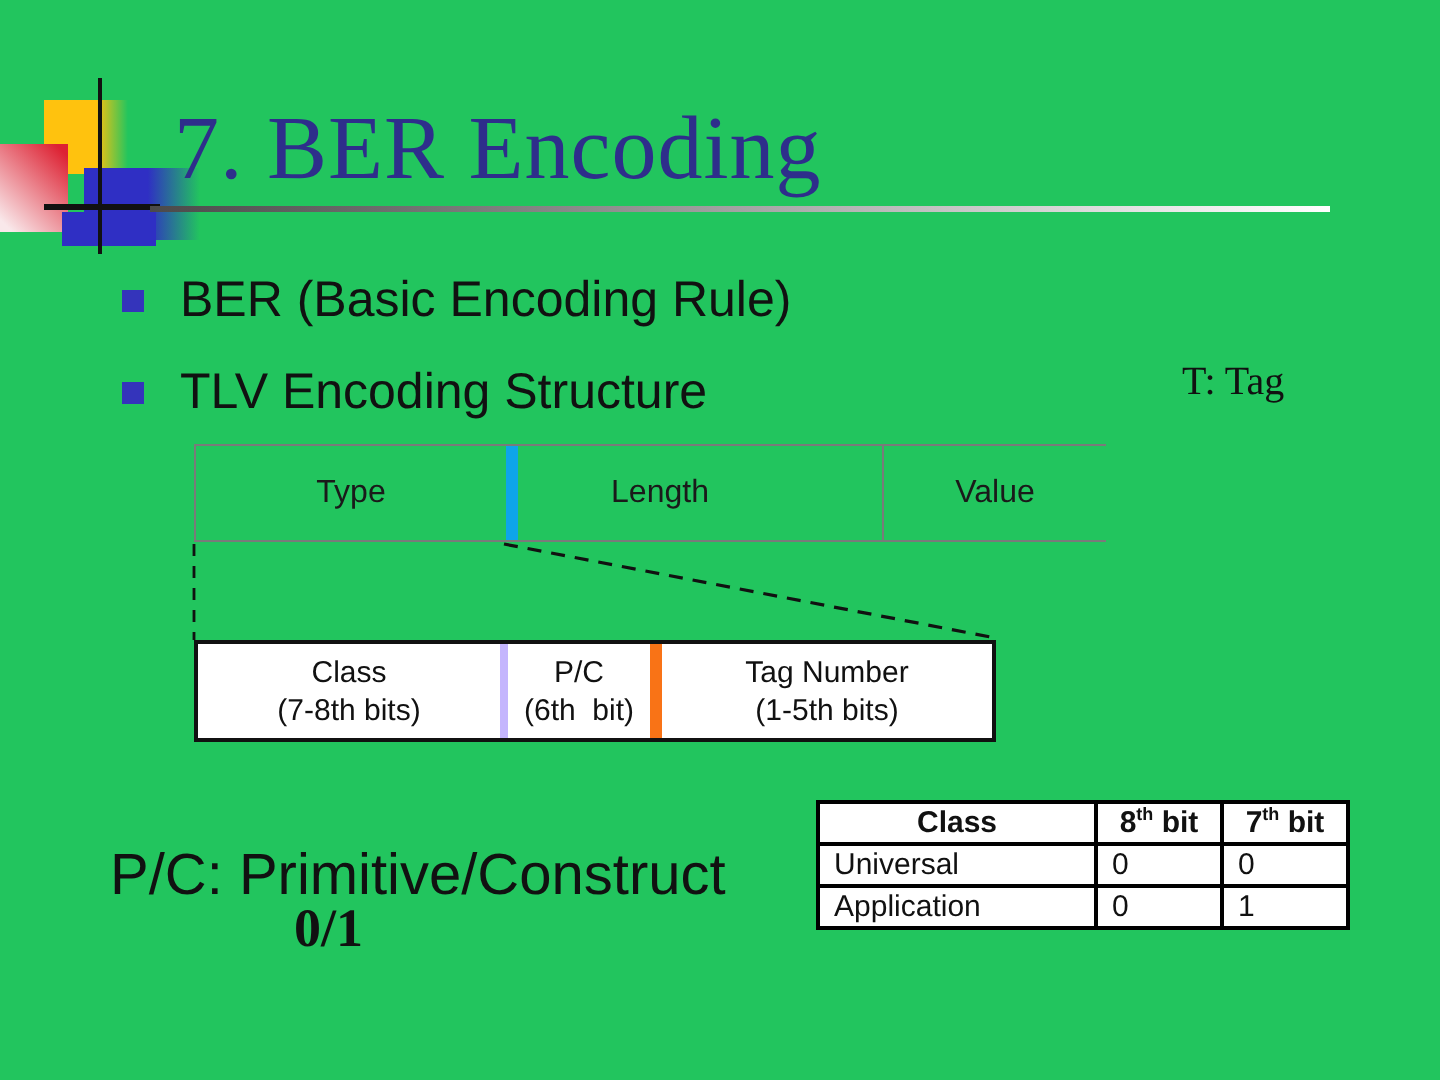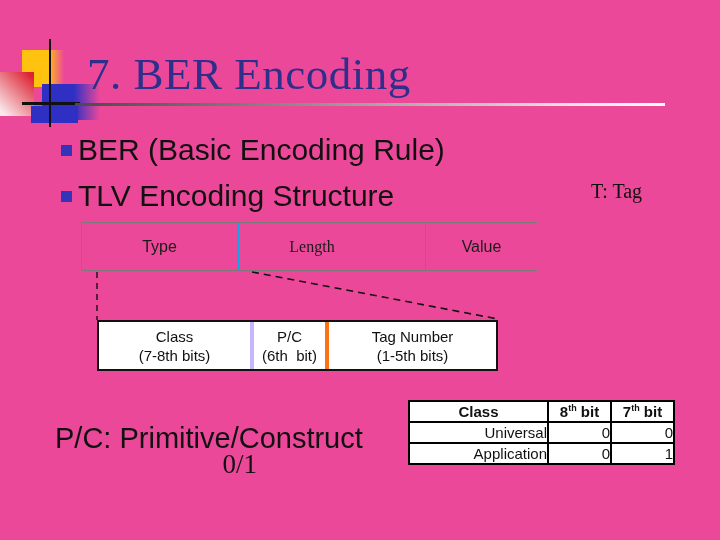--- a/index.html
+++ b/index.html
@@ -1,17 +1,17 @@
 <!DOCTYPE html>
 <html><head>
 <meta charset="utf-8">
 <style>
   html,body{margin:0;padding:0;background:#888;}
   .slide{
-    position:relative;width:720px;height:540px;background:#ec4899;
+    position:relative;width:720px;height:540px;background:#22c55e;
     overflow:hidden;font-family:"Liberation Sans",sans-serif;
   }
   
   .deco{position:absolute;}
   .deco-yellow{left:22px;top:50px;width:42px;height:37px;
     background:linear-gradient(to right,#ffc20e 62%,rgba(255,194,14,0) 100%);}
   .deco-red{left:0;top:72px;width:34px;height:44px;
     background:linear-gradient(225deg,#dd2233 8%,#f9e8ea 92%);}
   .deco-blue{left:42px;top:84px;width:58px;height:36px;
     background:linear-gradient(to right,#2f2fc4 55%,rgba(47,47,196,0) 100%);}
@@ -22,57 +22,57 @@
     background:linear-gradient(to right,#4a4a4a,#9a9a9a 45%,#e6e6e6 85%,#ffffff 100%);}
   
   .page-title{position:absolute;left:87px;top:48px;
     font-family:"Liberation Serif",serif;font-size:45px;color:#2e2e8b;
     white-space:nowrap;letter-spacing:0.5px;}
   
   .bullet-row{position:absolute;left:61px;display:flex;align-items:flex-start;}
   .bullet-row.b1{top:133px;}
   .bullet-row.b2{top:179px;}
   .bullet-sq{width:11px;height:11px;background:#3434bb;margin-top:12px;flex:0 0 auto;}
-  .bullet-label{margin-left:6px;font-size:30px;color:#111;line-height:34px;white-space:nowrap;}
+  .bullet-label{margin-left:18px;font-size:25px;color:#111;line-height:34px;white-space:nowrap;}
   
   .t-tag{position:absolute;left:591px;top:180px;font-family:"Liberation Serif",serif;
     font-size:20px;color:#111;white-space:nowrap;}
   
-  .tlv-row{position:absolute;left:81px;top:222px;width:455px;height:47px;display:flex;
+  .tlv-row{position:absolute;left:97px;top:222px;width:455px;height:47px;display:flex;
     border-top:1px solid #7a7a7a;border-bottom:1px solid #7a7a7a;border-left:1px solid #7a7a7a;}
   .tlv-cell{height:100%;display:flex;align-items:center;justify-content:center;
     font-size:16px;color:#1a1a1a;box-sizing:border-box;}
   .tlv-cell.c1{width:155px;}
-  .tlv-cell.c2{width:148px;border-left:2px solid #0ea5e9;font-family:Liberation Serif, serif;}
+  .tlv-cell.c2{width:148px;border-left:6px solid #0ea5e9;}
   .tlv-cell.c3{flex:1;border-left:1px solid #7a7a7a;margin-left:40px;}
   
   .connectors{position:absolute;left:90px;top:268px;width:420px;height:56px;}
   
   .bd-row{position:absolute;left:97px;top:320px;width:401px;height:51px;display:flex;
     border:2px solid #111;box-sizing:border-box;background:#fff;}
   .bd-cell{height:100%;display:flex;flex-direction:column;align-items:center;
     justify-content:center;font-size:15px;line-height:19px;color:#111;
     box-sizing:border-box;text-align:center;}
   .bd-cell span{white-space:pre;}
   .bd-cell.c1{width:151px;}
   .bd-cell.c2{width:75px;border-left:4px solid #c4b5fd;}
-  .bd-cell.c3{flex:1;border-left:4px solid #f97316;}
+  .bd-cell.c3{flex:1;border-left:6px solid #f97316;}
   
   .class-table{position:absolute;left:408px;top:400px;border-collapse:collapse;
     table-layout:fixed;background:#fff;}
   .class-table th,.class-table td{border:2px solid #000;font-size:15px;color:#111;
-    height:19px;padding:0 0 0 7px;text-align:right;overflow:hidden;white-space:nowrap;}
+    height:19px;padding:0 0 0 7px;text-align:left;overflow:hidden;white-space:nowrap;}
   .class-table th{font-weight:bold;text-align:center;padding:0;}
   .class-table .col-class{width:139px;}
   .class-table .col-bit{width:63px;}
   .class-table sup{font-size:9px;vertical-align:super;line-height:0;}
   
   .pc-label{position:absolute;left:55px;top:422px;font-size:29px;color:#111;white-space:nowrap;}
-  .pc-value{position:absolute;left:147px;top:449px;width:110px;text-align:right;
-    font-family:"Liberation Serif",serif;font-weight:normal;font-size:27px;color:#111;}
+  .pc-value{position:absolute;left:147px;top:449px;width:110px;text-align:left;
+    font-family:"Liberation Serif",serif;font-weight:bold;font-size:27px;color:#111;}
 </style>
 </head>
 <body>
 
 <div class="slide">
 
   <div class="deco deco-yellow"></div>
   <div class="deco deco-red"></div>
   <div class="deco deco-blue"></div>
   <div class="deco deco-blue2"></div>

